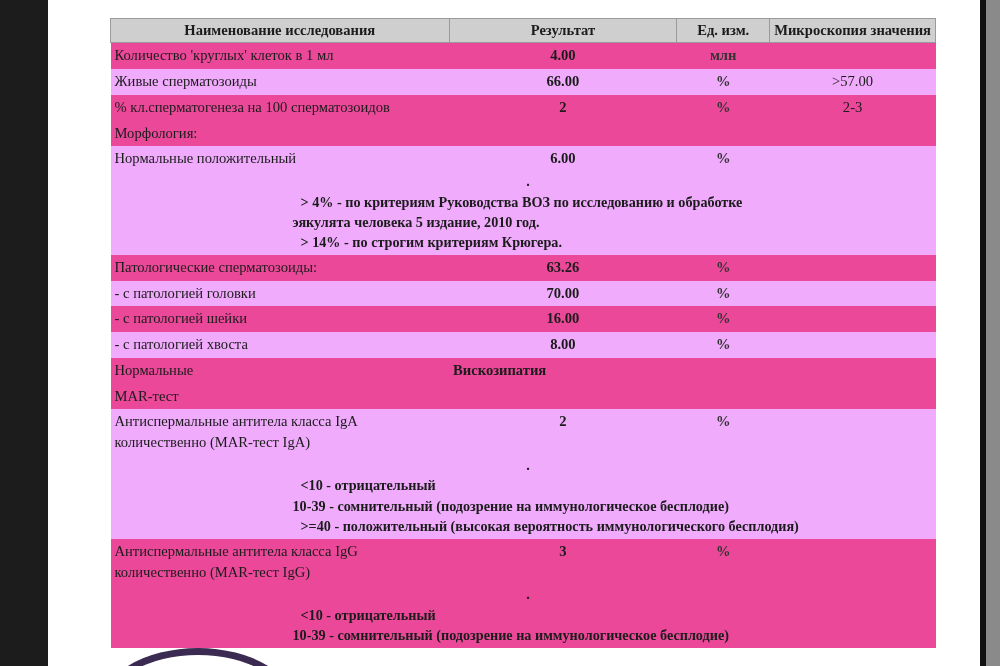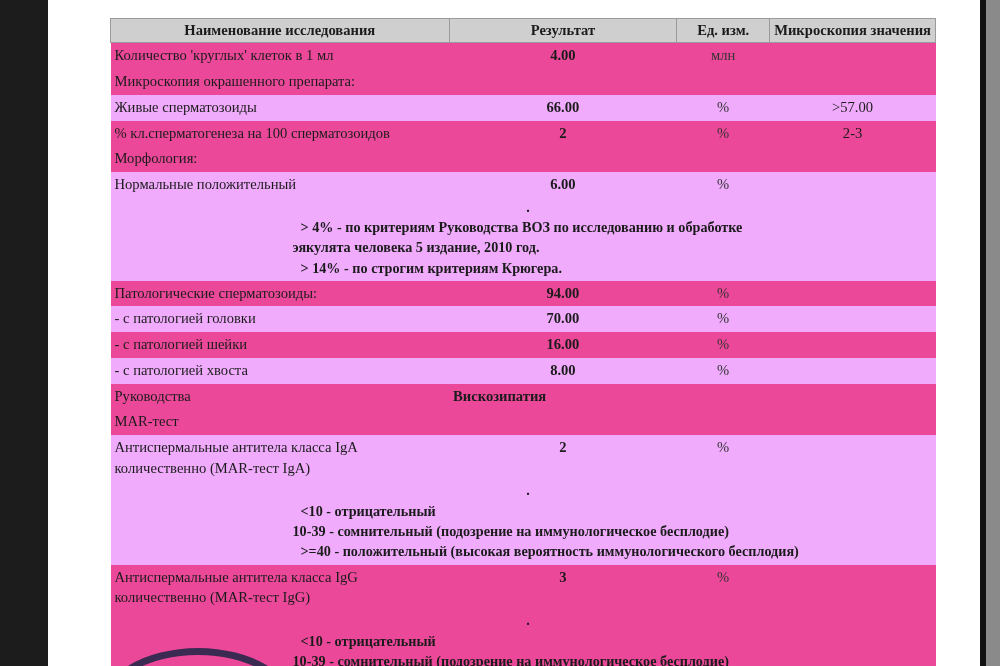--- a/index.html
+++ b/index.html
@@ -78,21 +78,21 @@
 
   .col-name  { width: 352px; text-align: left; }
   .col-res   { width: 150px; text-align: center; }
   .col-gap   { width: 90px; }
   .col-unit  { width: 96px; text-align: center; }
   .col-norm  { width: 138px; text-align: center; }
 
   td.name { text-align: left; padding-left: 2px; }
   td.res  { text-align: center; font-weight: bold; }
   td.res-left { text-align: left; font-weight: bold; padding-left: 22px; }
-  td.unit { text-align: center; font-weight: normal; color: #333; }
+  td.unit { text-align: center; font-weight: bold; color: #333; }
   td.norm { text-align: center; }
   .note-cell {
     font-weight: bold;
     font-size: 14.2px;
     line-height: 1.52;
     padding-top: 2px;
     padding-bottom: 6px;
   }
   .note-dot {
     display: block;
@@ -143,23 +143,20 @@
             <th>Микроскопия значения</th>
           </tr>
         </thead>
         <tbody id="rows-body">
             <tr class="plain">
               <td class="name">Количество 'круглых' клеток в 1 мл</td>
               <td colspan="2" class="res">4.00</td>
               <td class="unit">млн</td>
               <td class="norm"></td>
             </tr>
-            <tr class="plain">
-              <td colspan="5">Микроскопия окрашенного препарата:</td>
-            </tr>
             <tr class="shaded">
               <td class="name">Живые сперматозоиды</td>
               <td colspan="2" class="res">66.00</td>
               <td class="unit">%</td>
               <td class="norm">&gt;57.00</td>
             </tr>
             <tr class="plain">
               <td class="name">% кл.сперматогенеза на 100 сперматозоидов</td>
               <td colspan="2" class="res">2</td>
               <td class="unit">%</td>
@@ -179,21 +176,21 @@
                 <span class="note-dot">.</span>
                 <span class="note-lines">
                   <span class="note-indent">&gt; 4% - по критериям Руководства ВОЗ по исследованию и обработке</span>
                   <span>эякулята человека 5 издание, 2010 год.</span>
                   <span class="note-indent">&gt; 14% - по строгим критериям Крюгера.</span>
                 </span>
               </td>
             </tr>
             <tr class="plain">
               <td class="name">Патологические сперматозоиды:</td>
-              <td colspan="2" class="res">94.00</td>
+              <td colspan="2" class="res">63.26</td>
               <td class="unit">%</td>
               <td class="norm"></td>
             </tr>
             <tr class="shaded">
               <td class="name">- с патологией головки</td>
               <td colspan="2" class="res">70.00</td>
               <td class="unit">%</td>
               <td class="norm"></td>
             </tr>
             <tr class="plain">
@@ -202,21 +199,21 @@
               <td class="unit">%</td>
               <td class="norm"></td>
             </tr>
             <tr class="shaded">
               <td class="name">- с патологией хвоста</td>
               <td colspan="2" class="res">8.00</td>
               <td class="unit">%</td>
               <td class="norm"></td>
             </tr>
             <tr class="plain">
-              <td class="name">Руководства</td>
+              <td class="name">Нормальные</td>
               <td colspan="2" class="res-left">Вискозипатия</td>
               <td class="unit"></td>
               <td class="norm"></td>
             </tr>
             <tr class="plain">
               <td colspan="5">MAR-тест</td>
             </tr>
             <tr class="shaded">
               <td class="name">Антиспермальные антитела класса IgA количественно (MAR-тест IgA)</td>
               <td colspan="2" class="res">2</td>

